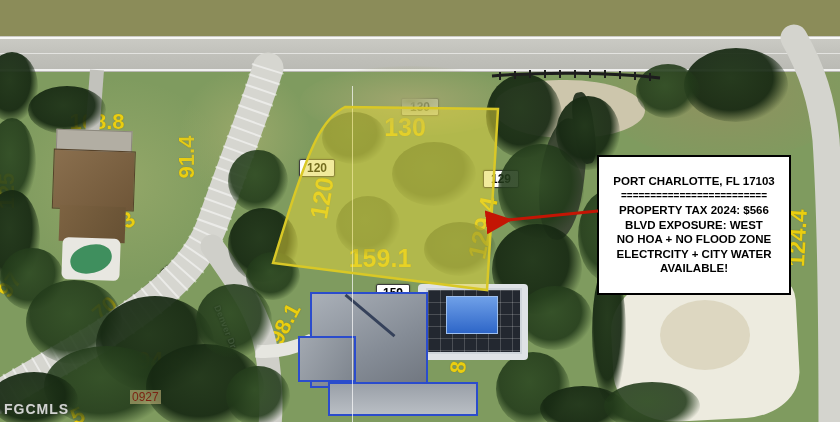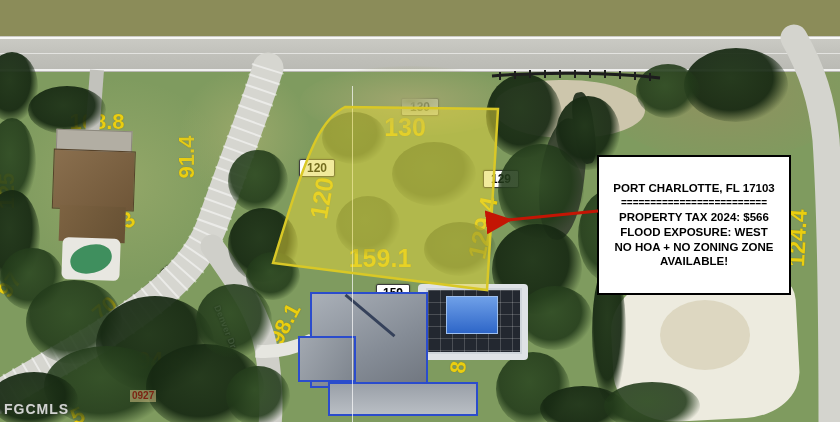--- a/index.html
+++ b/index.html
@@ -17,21 +17,21 @@
     border-radius:2px;box-shadow:0 0 2px rgba(0,0,0,.45);line-height:1;}
   .street{position:absolute;color:#fff;font-weight:bold;font-size:9px;white-space:nowrap;
     text-shadow:0 1px 2px #000,0 0 2px #000,1px 0 2px #000;letter-spacing:.3px;line-height:1;}
   #infobox{position:absolute;left:597px;top:155px;width:194px;height:140px;
     background:#fff;border:2px solid #000;box-sizing:border-box;z-index:30;
     display:flex;flex-direction:column;justify-content:center;text-align:center;
     color:#000;font-weight:bold;font-size:11.5px;line-height:14.6px;}
   #infobox .divider{font-size:10px;letter-spacing:0;overflow:hidden;white-space:nowrap;}
   #watermark{position:absolute;left:4px;top:401px;font-size:14px;font-weight:bold;
     color:rgba(238,238,238,.85);letter-spacing:1px;text-shadow:0 0 2px rgba(60,60,60,.6);z-index:35;}
-  #platcode{position:absolute;left:130px;top:390px;font-size:10px;font-weight:bold;
+  #platcode{position:absolute;left:130px;top:390px;font-size:12px;font-weight:normal;
     color:#7c2413;background:rgba(205,190,130,.55);padding:0 2px;z-index:35;line-height:1.2;}
   svg{position:absolute;left:0;top:0;}
 </style>
 </head>
 <body>
 
 <div id="scene">
 
   <div class="abs" style="left:0;top:0;width:840px;height:36px;background:#8b8c59;border-bottom:2px solid #74773f;"></div>
   <div class="abs" style="left:0;top:36px;width:840px;height:36px;background:linear-gradient(#cbcbc5,#c0c0ba 55%,#b9b9b3);z-index:2;">
@@ -164,22 +164,23 @@
   <div class="num" style="left:460px;top:352px;font-size:22px;transform:translate(-50%,-50%) rotate(-85deg);">87.4</div>
   <div class="num" style="left:637px;top:323px;font-size:22px;transform:translate(-50%,-50%) rotate(-90deg);">80</div>
   <div class="num" style="left:798px;top:238px;font-size:23px;transform:translate(-50%,-50%) rotate(-87deg);">124.4</div>
   <div class="num" style="left:834px;top:180px;font-size:22px;transform:translate(-50%,-50%) rotate(-90deg);">5</div>
   <div class="num" style="left:78px;top:416px;font-size:23px;transform:translate(-50%,-50%) rotate(-25deg);">5</div>
 
   <div id="infobox">
     <div>PORT CHARLOTTE, FL 17103</div>
     <div class="divider">=========================</div>
     <div>PROPERTY TAX 2024: $566</div>
-    <div>FLOOD EXPOSURE:  WEST</div>
-    <div>NO HOA + NO ZONING ZONE</div>
+    <div>BLVD EXPOSURE:  WEST</div>
+    <div>NO HOA + NO FLOOD ZONE</div>
+    <div>ELECTRCITY + CITY WATER</div>
     <div>AVAILABLE!</div>
   </div>
 
   <svg width="840" height="422" style="z-index:40;pointer-events:none;">
     <defs>
       <marker id="ah" markerWidth="9" markerHeight="8" refX="8" refY="4" orient="auto">
         <path d="M9,0 L0,4 L9,8 Z" fill="#c41504"></path>
       </marker>
     </defs>
     <line x1="598" y1="211" x2="489" y2="222" stroke="#c41504" stroke-width="3" marker-end="url(#ah)"></line>

